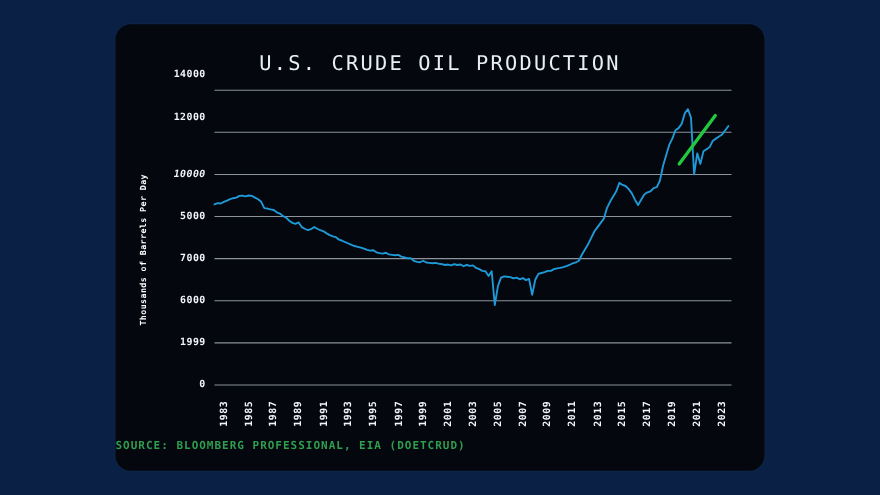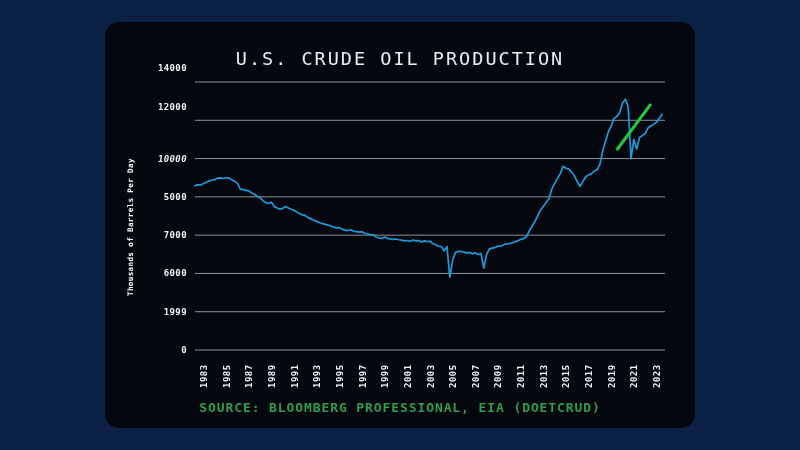--- a/index.html
+++ b/index.html
@@ -73,24 +73,23 @@
     letter-spacing: 0.35px;
     transform-origin: left top;
     transform: rotate(-90deg);
     white-space: nowrap;
   }
   #source-note {
     position: absolute;
     left: 0;
     top: 378px;
     width: 590px;
-    text-align: center;
     color: #2f9e4f;
     font-family: "DejaVu Sans Mono", monospace;
-    font-size: 13px;
+    font-size: 10px;
     font-weight: 700;
     letter-spacing: 0.9px;
   }
   svg { display: block; }
 </style>
 </head>
 <body>
 
 <div id="stage">
 

